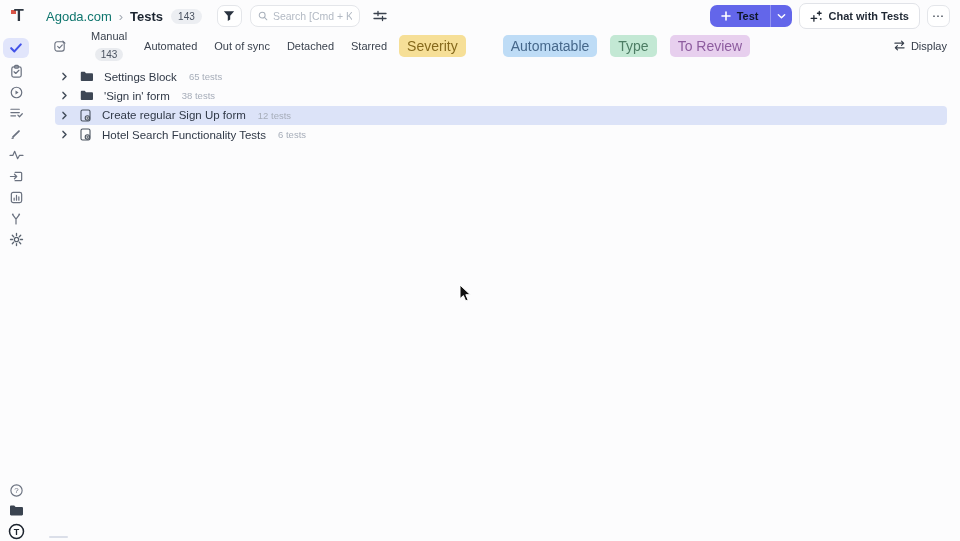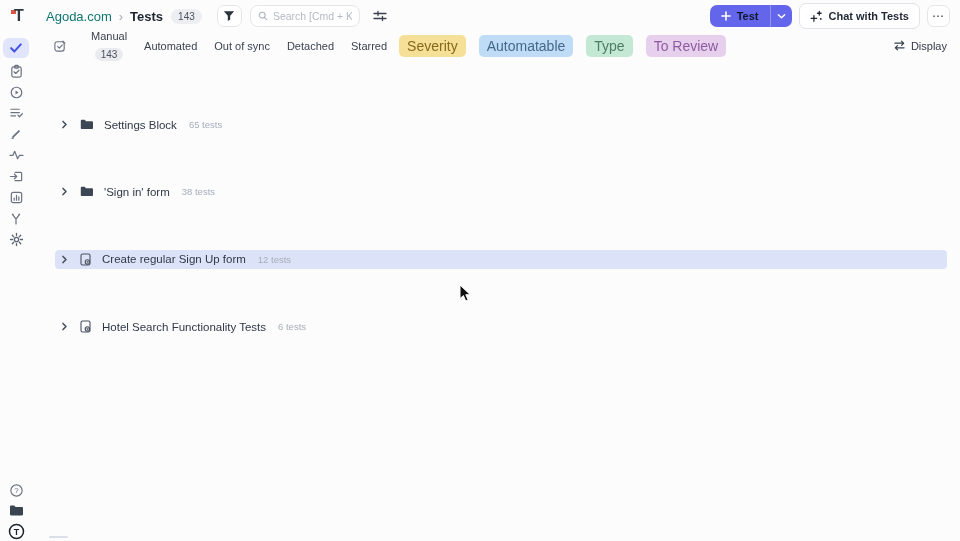--- a/index.html
+++ b/index.html
@@ -44,21 +44,21 @@
   .bulk-icon { margin-left:21px; cursor:pointer; display:flex; }
   .tabs { display:flex; align-items:center; gap:17px; margin-left:24px; }
   .tab { display:flex; align-items:center; gap:6px; font-size:11px; color:#3b434f; cursor:pointer; white-space:nowrap;flex-direction:column; }
   .tab-count { background:#e9ebef; border-radius:8px; font-size:10px; color:#4a5260; padding:1px 6px; }
   .chips { display:flex; align-items:center; gap:13px; margin-left:12px; }
   .chip { font-size:14px; padding:3px 8px; border-radius:5px; cursor:pointer; white-space:nowrap; }
   .filter-spacer { flex:1; }
   .display-btn { display:flex; align-items:center; gap:5px; font-size:11px; color:#333b48; margin-right:13px; cursor:pointer; }
   
   .tree { position:absolute; left:55px; top:67px; right:13px; display:flex; flex-direction:column; }
-  .tree-row { height:19.3px; display:flex; align-items:center; gap:11px; padding:0 5px; border-radius:4px; cursor:pointer;margin-top:48px; }
+  .tree-row { height:19.3px; display:flex; align-items:center; gap:11px; padding:0 5px; border-radius:4px; cursor:pointer; }
   .tree-row.selected { background:var(--selected-row-bg); }
   .row-label { font-size:11.5px; color:#303947; white-space:nowrap; }
   .row-count { font-size:9.5px; color:#a6adb9; white-space:nowrap; margin-left:1px; }
   .row-chev { display:flex; flex:0 0 auto; }
   .row-ic { display:flex; flex:0 0 auto; }
   
   .hscroll { position:absolute; left:49px; top:536px; width:19px; height:2px; background:#dbdfe9; border-radius:1px; }
   .cursor { position:absolute; left:459px; top:284px; z-index:50; pointer-events:none; }
   svg { display:block; }
 </style>
@@ -254,21 +254,21 @@
       </span>
       <span class="tab">
         <span>Detached</span>
       </span>
       <span class="tab">
         <span>Starred</span>
       </span>
     </div>
   <div class="chips">
       <span class="chip" style="background: rgb(246, 223, 151); color: rgb(134, 105, 28);">Severity</span>
-      <span class="chip" style="background: rgb(190, 220, 246); color: rgb(70, 104, 139);">Automatable</span>
+      <span class="chip" style="background: rgb(190, 220, 246); color: rgb(70, 104, 139); margin-left: 24px;">Automatable</span>
       <span class="chip" style="background: rgb(195, 232, 212); color: rgb(77, 125, 100);">Type</span>
       <span class="chip" style="background: rgb(231, 207, 238); color: rgb(141, 92, 159);">To Review</span>
     </div>
 
   <div class="filter-spacer"></div>
 
   <div class="display-btn">
     <svg width="13" height="11" viewBox="0 0 14 12">
         <g fill="none" stroke="#3a424e" stroke-width="1.3" stroke-linecap="round" stroke-linejoin="round">
           <path d="M2 3.5h9.5M9.2 1.2l2.3 2.3-2.3 2.3"></path>

